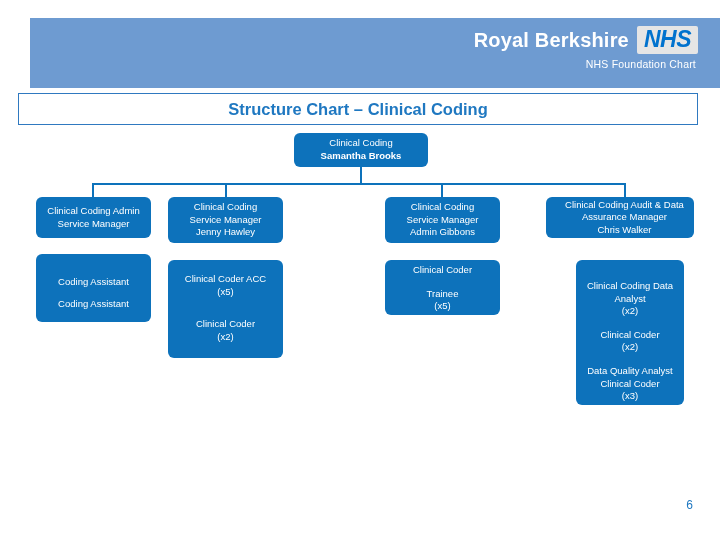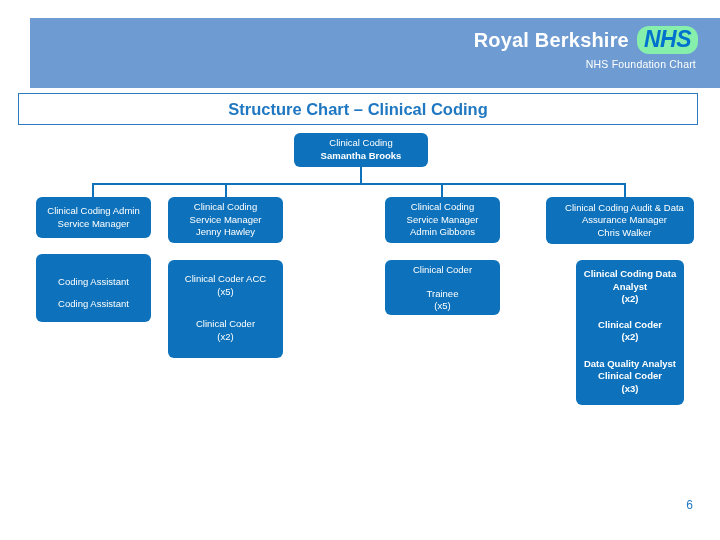--- a/index.html
+++ b/index.html
@@ -47,29 +47,29 @@
     justify-content: flex-end;
   }
   .trust-name {
     color: #ffffff;
     font-size: 20px;
     font-weight: bold;
     letter-spacing: 0.2px;
     line-height: 1;
   }
   .nhs-logo {
-    background: #86efac;
+    background: #e5e5e5;
     color: #0072ce;
     font-size: 23px;
     font-weight: bold;
     font-style: italic;
     letter-spacing: -0.5px;
     padding: 2px 7px 3px 7px;
     line-height: 1;
-    border-radius: 12px;
+    border-radius: 2px;
   }
   .trust-sub {
     color: #ffffff;
     font-size: 10.5px;
     margin-top: 4px;
     margin-right: 2px;
     letter-spacing: 0.2px;
   }
 
   
@@ -193,26 +193,26 @@
     <div>Service Manager</div>
     <div>Admin Gibbons</div>
   </div>
   <div class="node" style="left:385px; top:260px; width:115px; height:55px; justify-content:flex-start; padding-top:4px;">
     <div>Clinical Coder</div>
     <div style="height:13px;"></div>
     <div>Trainee</div>
     <div>(x5)</div>
   </div>
 
-  <div class="node" style="left:546px; top:197px; width:148px; height:47px;padding-left:12px;">
+  <div class="node" style="left:546px; top:197px; width:148px; height:41px;padding-left:12px;">
     <div>Clinical Coding Audit  &amp; Data</div>
     <div>Assurance Manager</div>
     <div>Chris Walker</div>
   </div>
-  <div class="node" style="left:576px; top:260px; width:108px; height:145px; justify-content:flex-start; padding-top:8px;font-weight:bold;">
+  <div class="node" style="left:576px; top:260px; width:108px; height:145px; justify-content:flex-start; padding-top:20px;">
     <div>Clinical Coding Data</div>
     <div>Analyst</div>
     <div>(x2)</div>
     <div style="height:13px;"></div>
     <div>Clinical Coder</div>
     <div>(x2)</div>
     <div style="height:14px;"></div>
     <div>Data Quality Analyst</div>
     <div>Clinical Coder</div>
     <div>(x3)</div>

